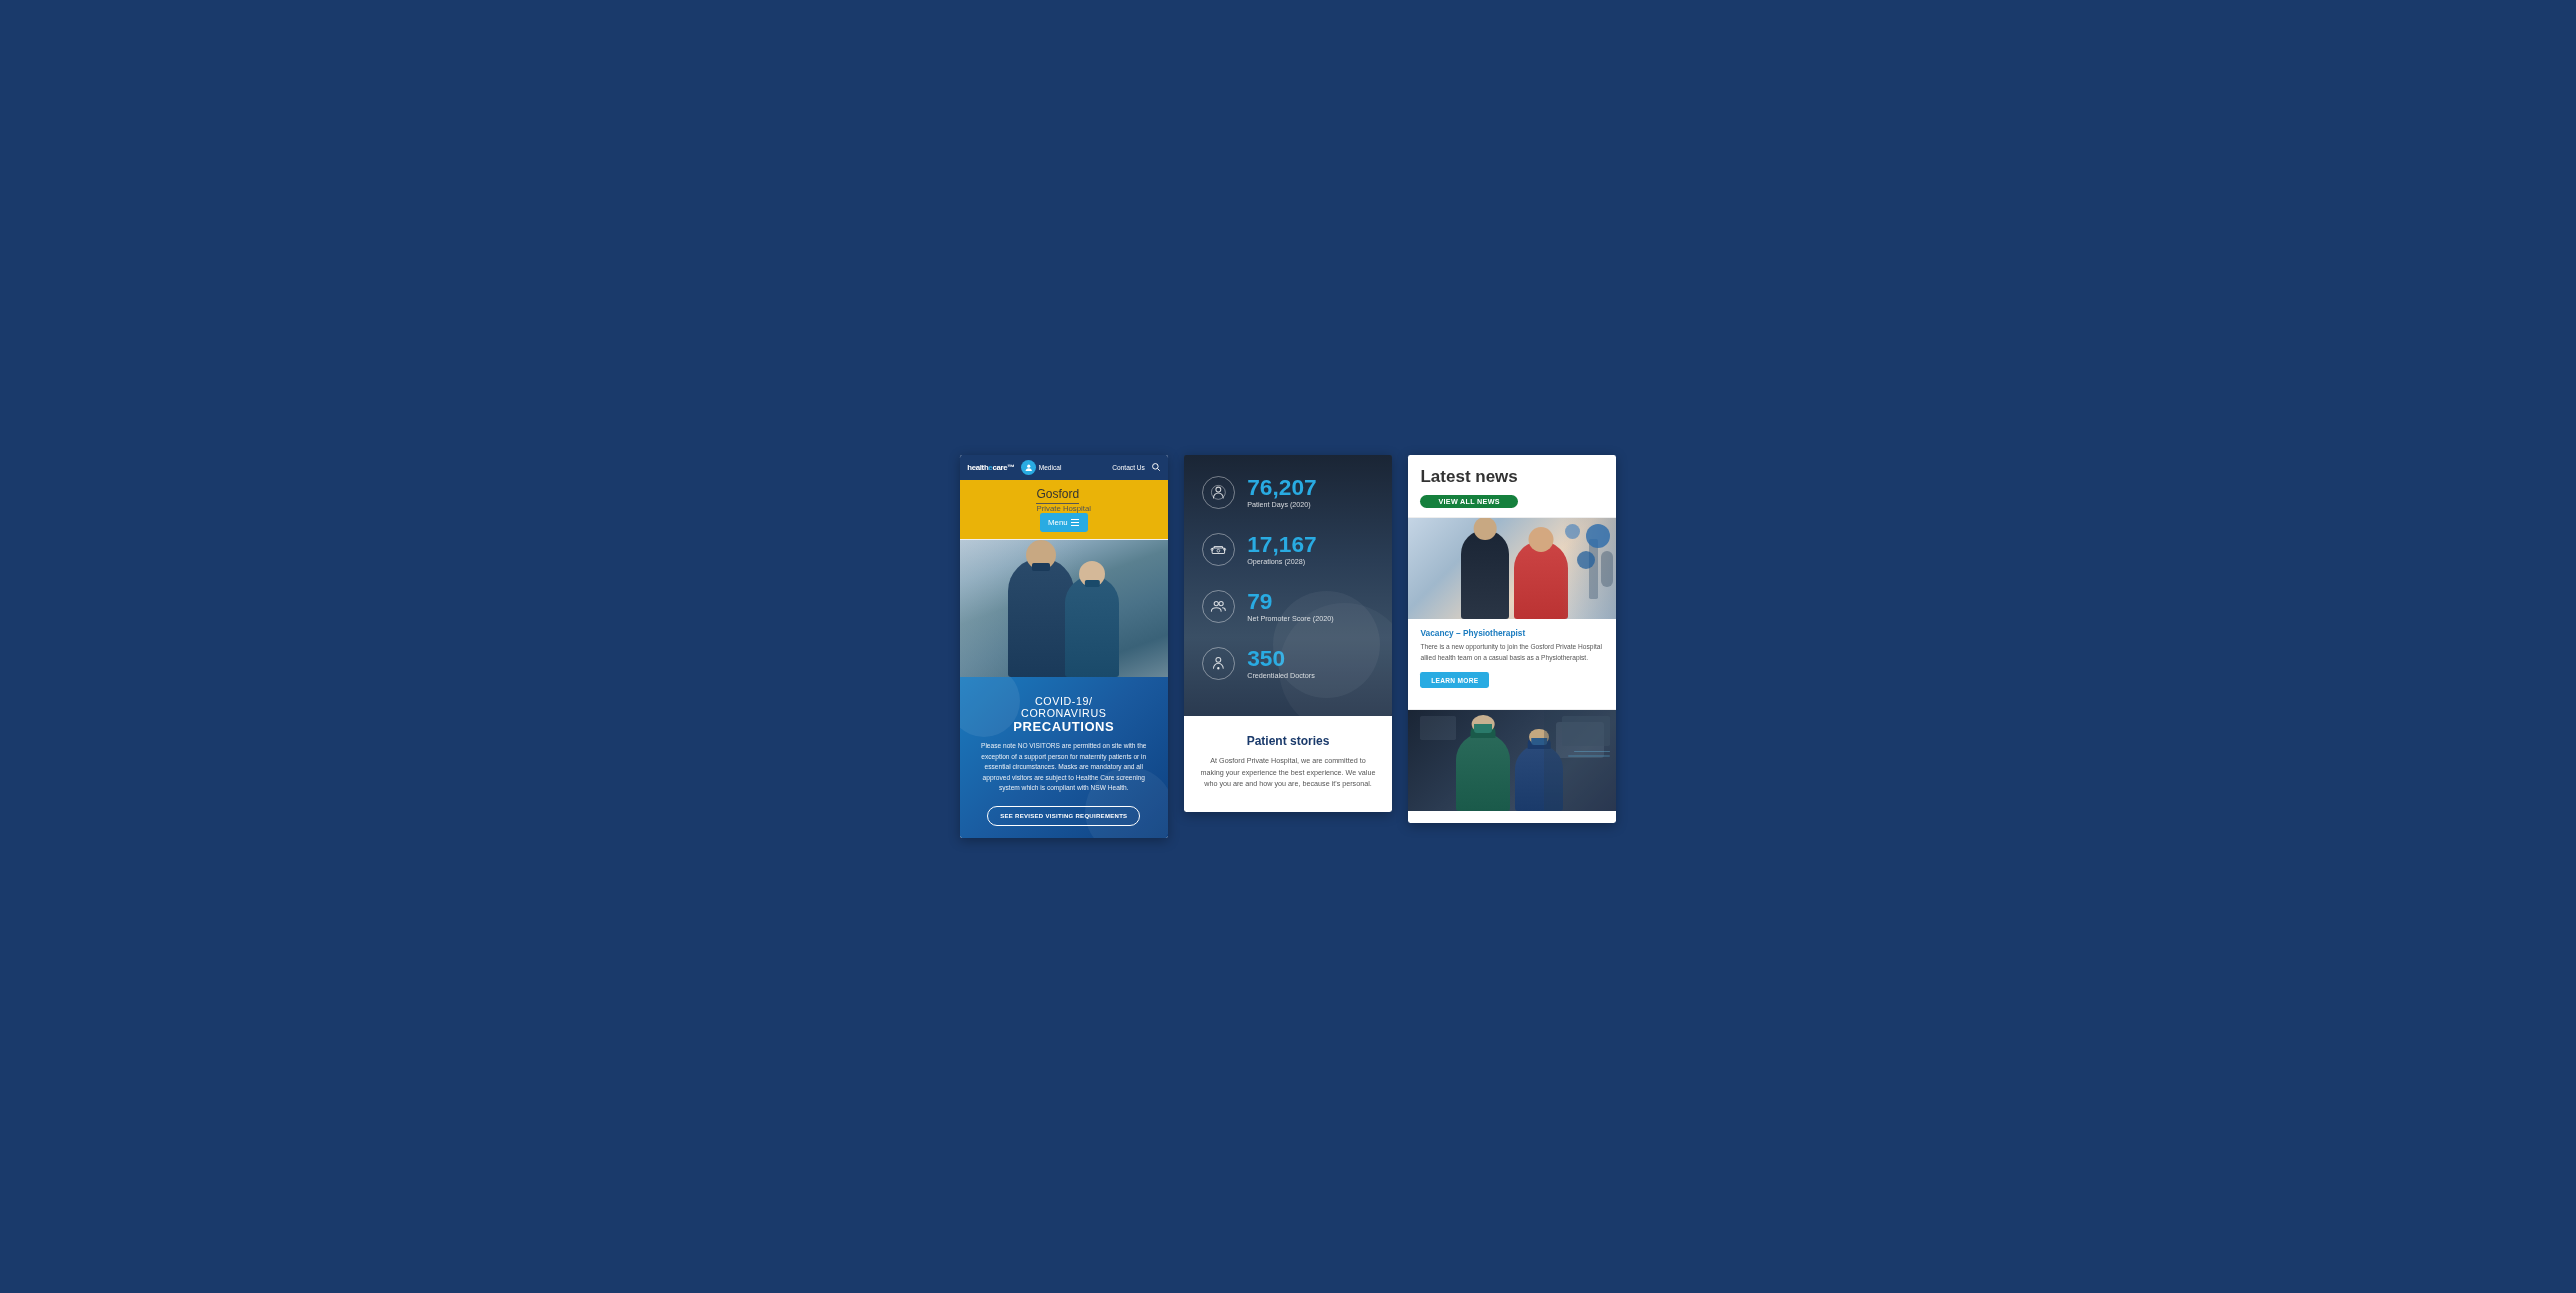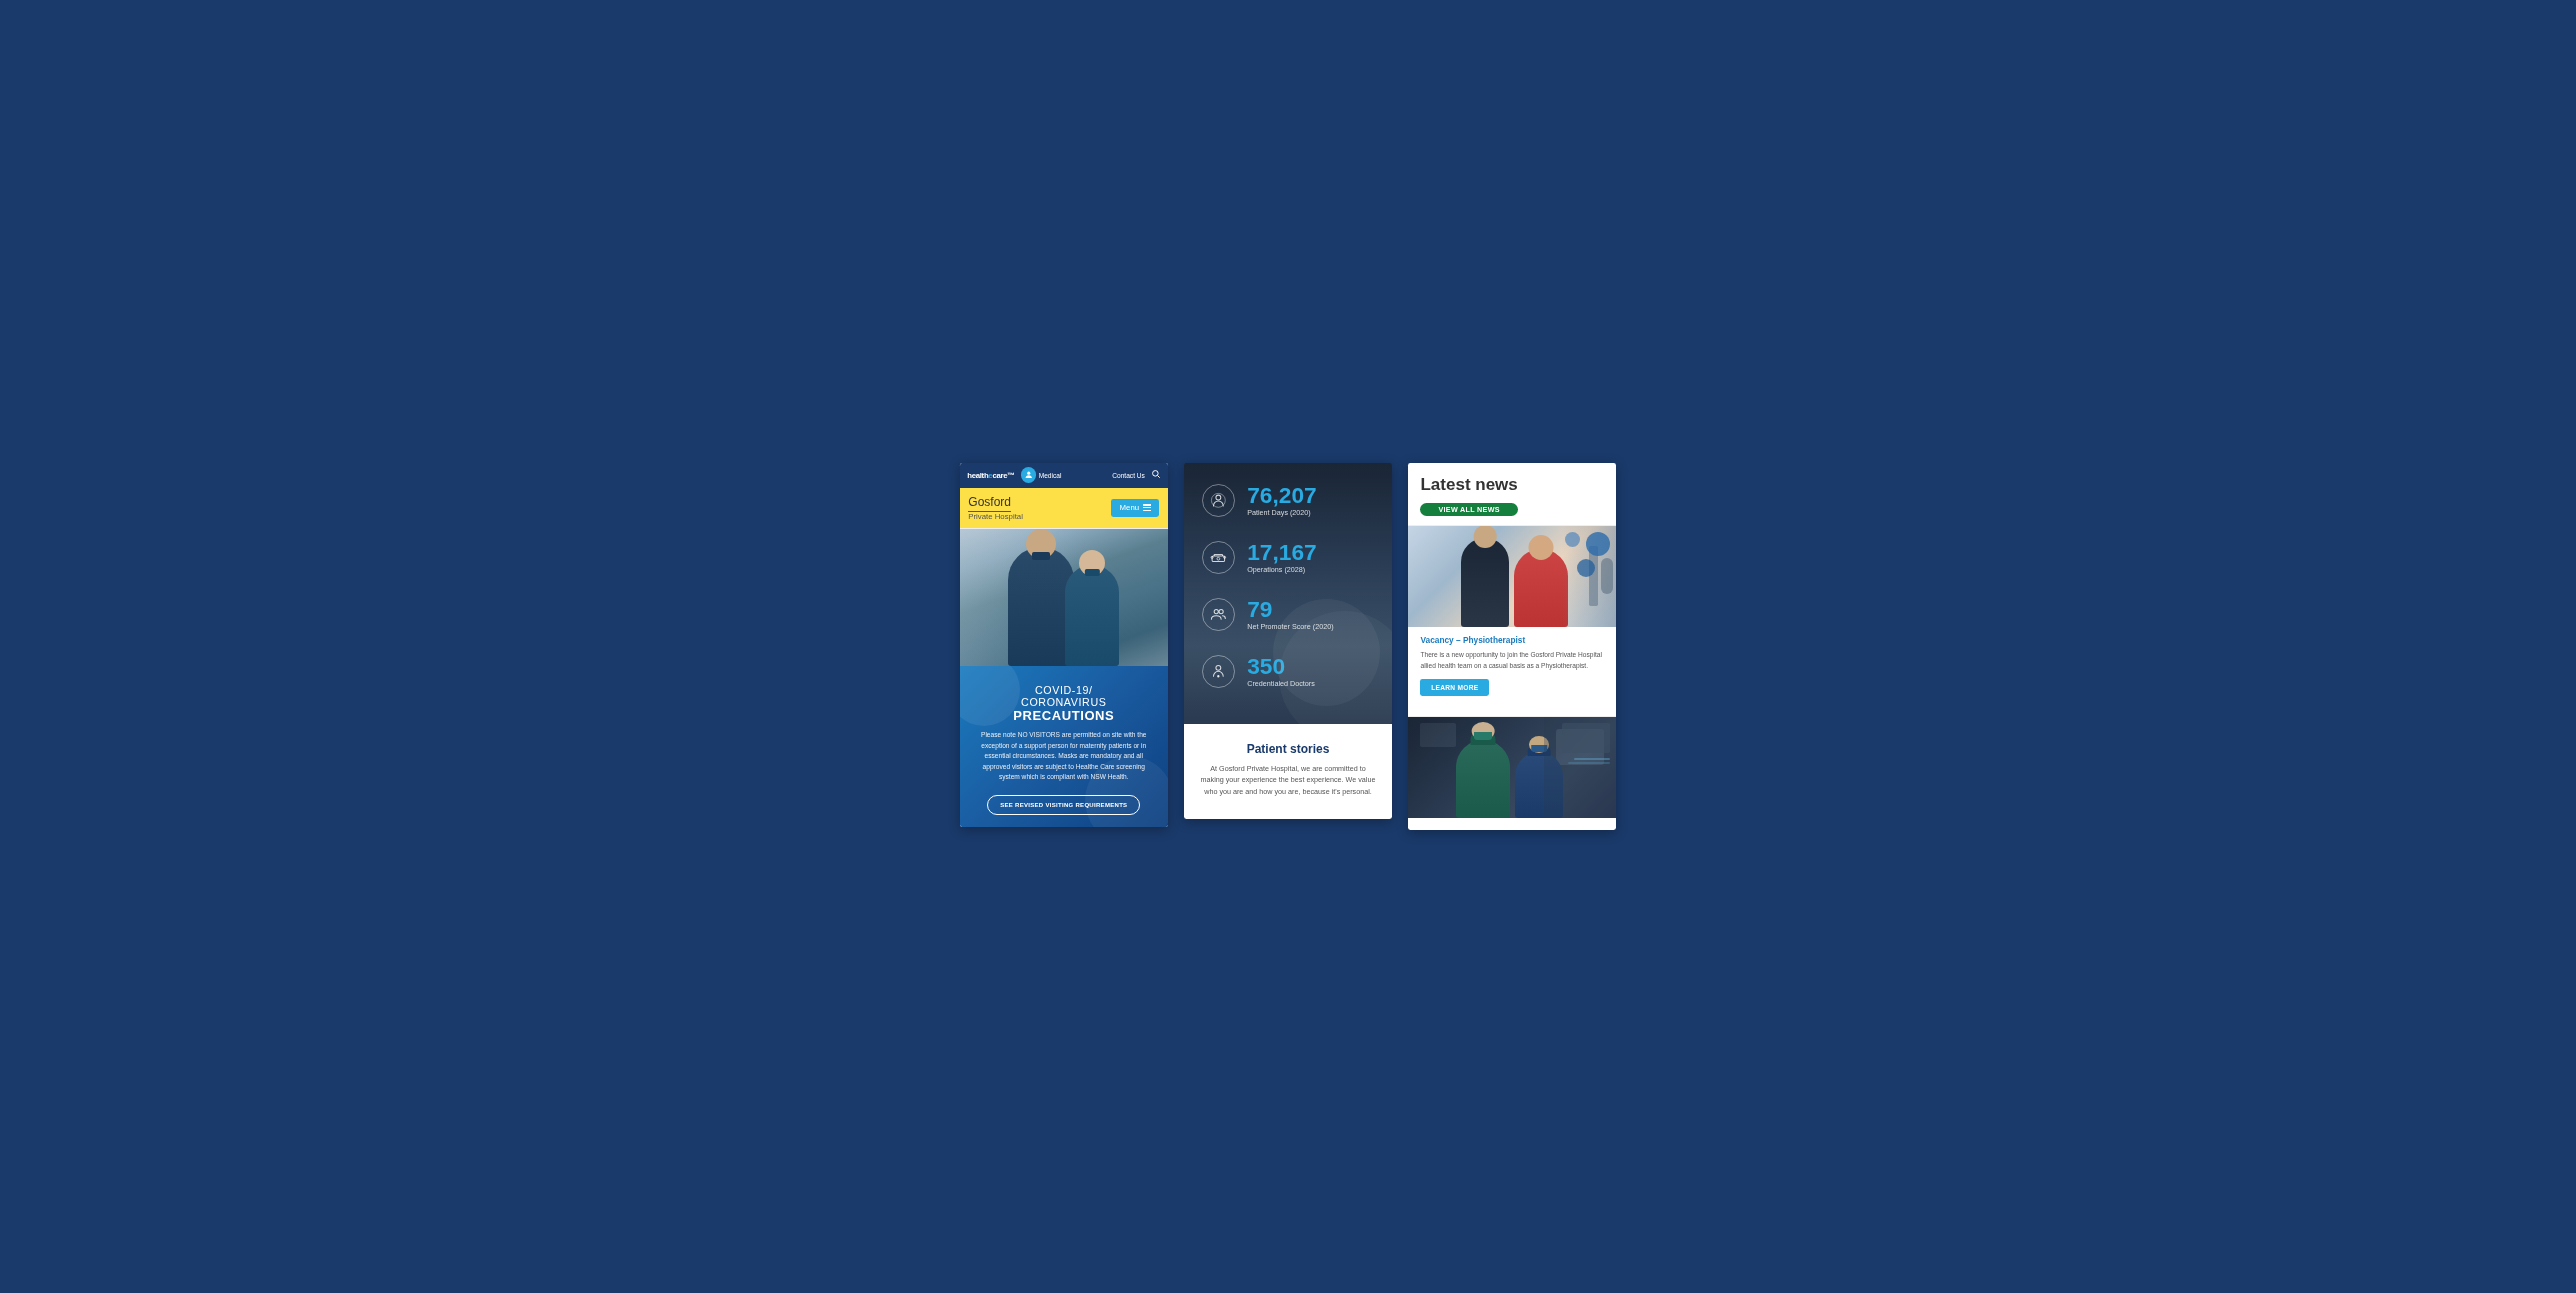--- a/index.html
+++ b/index.html
@@ -73,26 +73,27 @@
       color: #fff;
       font-size: 6.6px;
     }
     .nav-search {
       color: #fff;
       font-size: 9.5px;
       cursor: pointer;
     }
 
     .hospital-header {
-      background: #fde047;
+      background: #eab308;
       padding: 7.2px 8.3px;
       display: flex;
       align-items: center;
       justify-content: space-between;
       border-bottom: 0.6px solid #eee;
+      flex-direction: column;
     }
     .hospital-title {
       line-height: 1.2;
     }
     .hospital-title .city {
       font-size: 12px;
       font-weight: 300;
       color: #333;
       border-bottom: 1.2px solid #555;
       display: inline-block;

